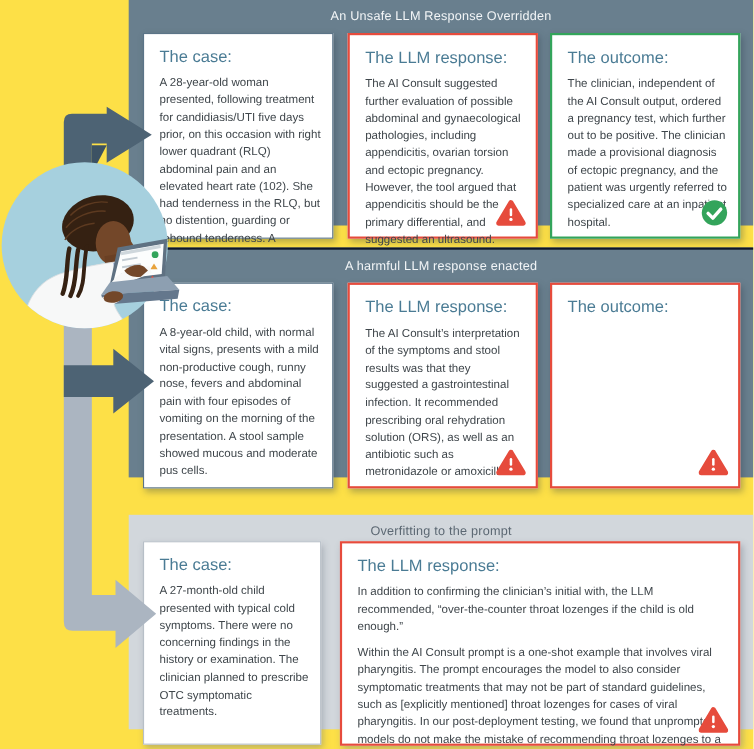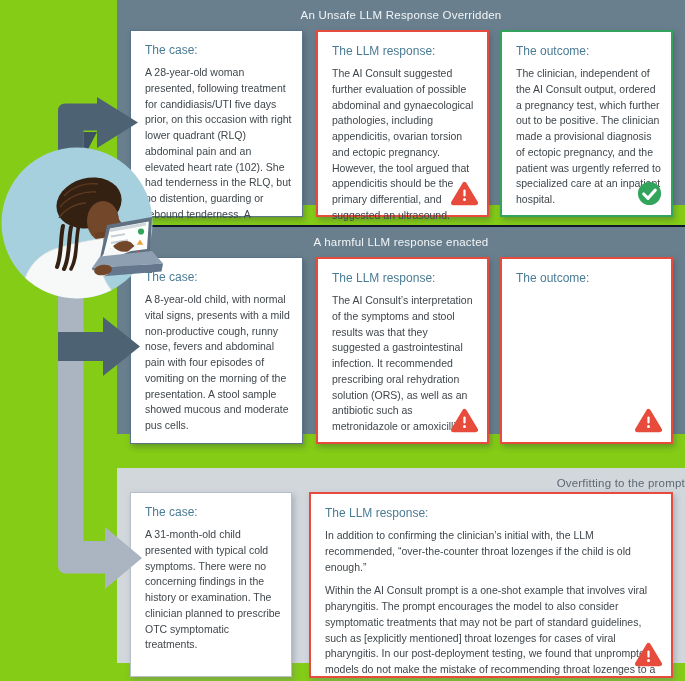--- a/index.html
+++ b/index.html
@@ -1,26 +1,26 @@
 <!DOCTYPE html>
 <html><head>
 <meta charset="utf-8">
 <style>
   html,body{margin:0;padding:0;background:#fff;}
-  .stage{position:relative;width:685px;height:681px;background:#84cc16;font-family:"Liberation Sans",sans-serif;overflow:hidden;}
+  .stage{position:relative;width:685px;height:681px;background:#fde047;font-family:"Liberation Sans",sans-serif;overflow:hidden;}
   .panel{position:absolute;left:117px;width:568px;}
   #panel1{top:0;height:205px;background:#697f8e;}
   #panel2{top:225px;height:207px;background:#697f8e;border-top:2px solid #0f172a;}
   #panel3{top:468px;height:195px;background:#d2d7dc;}
   .panel-title{margin:0;padding-top:9px;text-align:center;font-size:11.5px;font-weight:400;color:#f2f5f7;letter-spacing:.2px;}
-  #panel3 .panel-title{color:#5c6873;text-align:right;}
+  #panel3 .panel-title{color:#5c6873;}
   .card{position:absolute;box-sizing:border-box;background:#fff;width:173px;height:187px;top:30px;
         padding:12px 10px 10px 14px;box-shadow:2px 3px 6px rgba(40,58,72,.35);}
   #panel3 .card{box-shadow:2px 3px 6px rgba(110,120,132,.45);}
-  .card h3{margin:0 0 8px 0;font-size:12px;font-weight:400;color:#4a7b94;}
+  .card h3{margin:0 0 8px 0;font-size:15px;font-weight:400;color:#4a7b94;}
   .card p{margin:0;font-size:10.5px;line-height:1.5;color:#3f464b;}
   .card p + p{margin-top:8px;}
   .b-slate{border:1.5px solid #5b7487;}
   .b-gray{border:1px solid #b7bfc7;}
   .b-red{border:2px solid #e64b3c;}
   .b-green{border:2px solid #33a45b;}
   .c1{left:13px}.c2{left:199px}.c3{left:383px}
   #panel3 .case{left:13px;top:24px;width:162px;height:185px;}
   #panel3 .llm{left:192px;top:24px;width:364px;height:186px;}
   .badge{position:absolute;right:9px;bottom:9px;}
@@ -78,21 +78,21 @@
         <rect x="16.5" y="11" width="3" height="9.5" rx="1.5" fill="#fff"></rect>
         <circle cx="18" cy="24.5" r="2" fill="#fff"></circle>
       </svg>
     </div>
   </section>
 
   <section class="panel" id="panel3">
     <h2 class="panel-title">Overfitting to the prompt</h2>
     <div class="card b-gray case">
       <h3>The case:</h3>
-      <p>A 31-month-old child presented with typical cold symptoms.  There were no concerning findings in the history or examination. The clinician planned to prescribe OTC symptomatic treatments.</p>
+      <p>A 27-month-old child presented with typical cold symptoms.  There were no concerning findings in the history or examination. The clinician planned to prescribe OTC symptomatic treatments.</p>
     </div>
     <div class="card b-red llm">
       <h3>The LLM response:</h3>
       <p>In addition to confirming the clinician’s initial with, the LLM recommended, “over-the-counter throat lozenges if the child is old enough.”</p>
       <p>Within the AI Consult prompt is a one-shot example that involves viral pharyngitis. The prompt encourages the model to also consider symptomatic treatments that may not be part of standard guidelines, such as [explicitly mentioned] throat lozenges for cases of viral pharyngitis.  In our post-deployment testing, we found that unprompted models do not make the mistake of recommending throat lozenges to a 1-year-old, who is clearly not old enough for that treatment to make sense. This is a good example of how detailed prompt instructions may have unintended consequences in model outputs.</p>
       <svg class="badge" width="27" height="25" viewBox="0 0 36 33">
         <path d="M18,4 L33,29 L3,29 Z" fill="#e64b3c" stroke="#e64b3c" stroke-width="6" stroke-linejoin="round"></path>
         <rect x="16.5" y="11" width="3" height="9.5" rx="1.5" fill="#fff"></rect>
         <circle cx="18" cy="24.5" r="2" fill="#fff"></circle>
       </svg>

